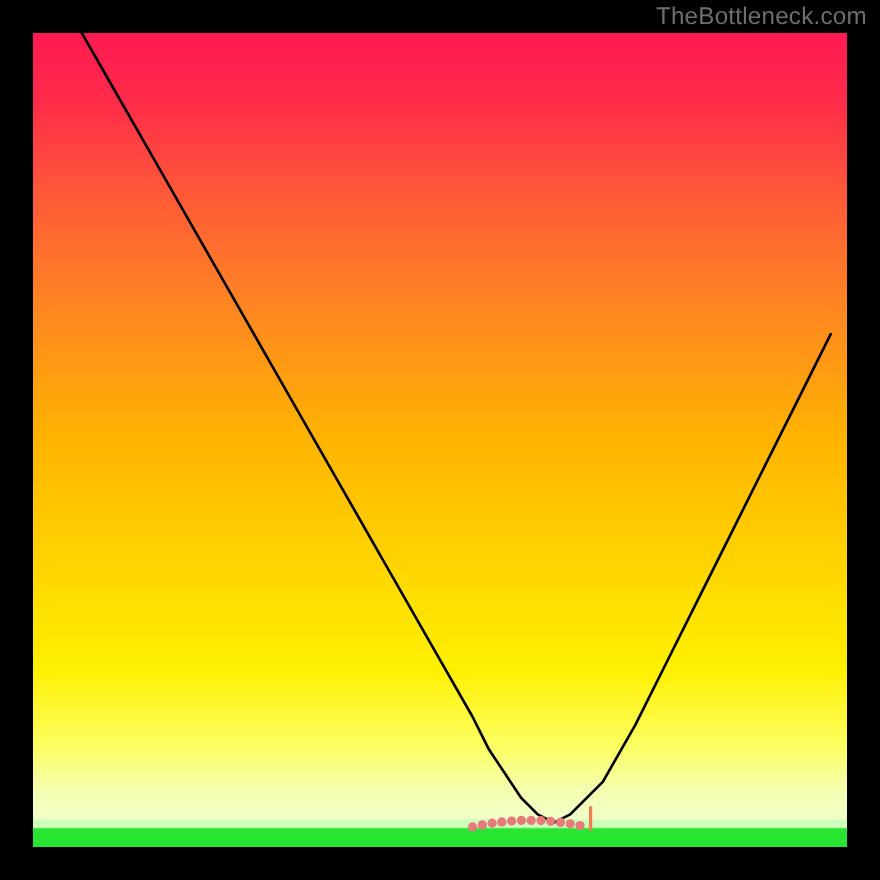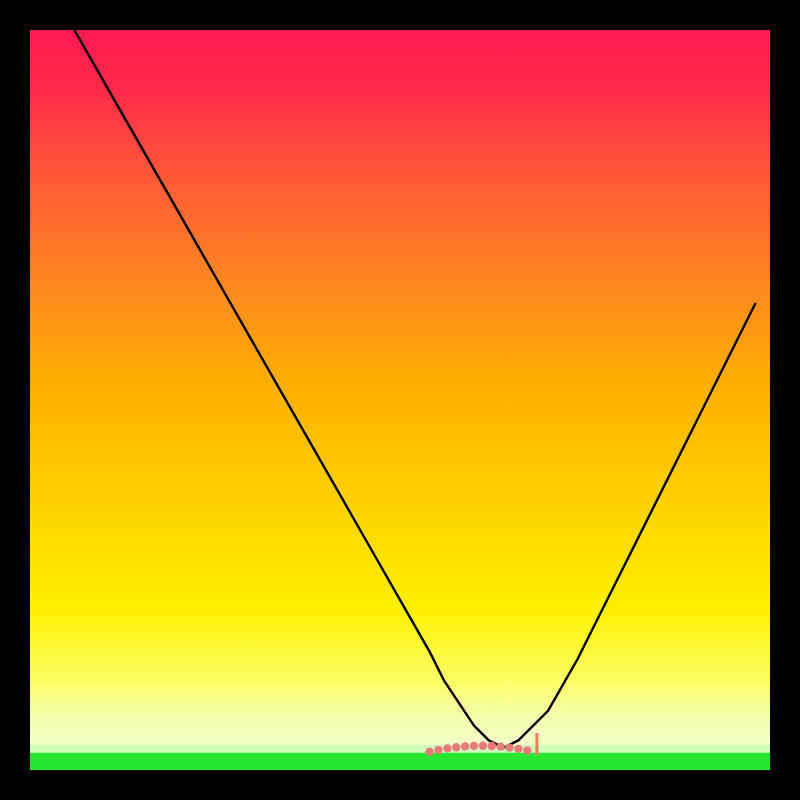--- a/index.html
+++ b/index.html
@@ -33,20 +33,21 @@
     top: 0;
     width: 800px;
     height: 800px;
   }
 </style>
 </head>
 <body>
 
 <div class="frame">
 
+  <div class="watermark">TheBottleneck.com</div>
 
   <svg class="plot" viewBox="0 0 800 800">
     <defs>
       <linearGradient id="bg-grad" x1="0" y1="0" x2="0" y2="1">
         <stop offset="0%" stop-color="#ff1a52"></stop>
         <stop offset="8%" stop-color="#ff2a4a"></stop>
         <stop offset="20%" stop-color="#ff5a38"></stop>
         <stop offset="35%" stop-color="#ff8a20"></stop>
         <stop offset="50%" stop-color="#ffb400"></stop>
         <stop offset="65%" stop-color="#ffd400"></stop>

